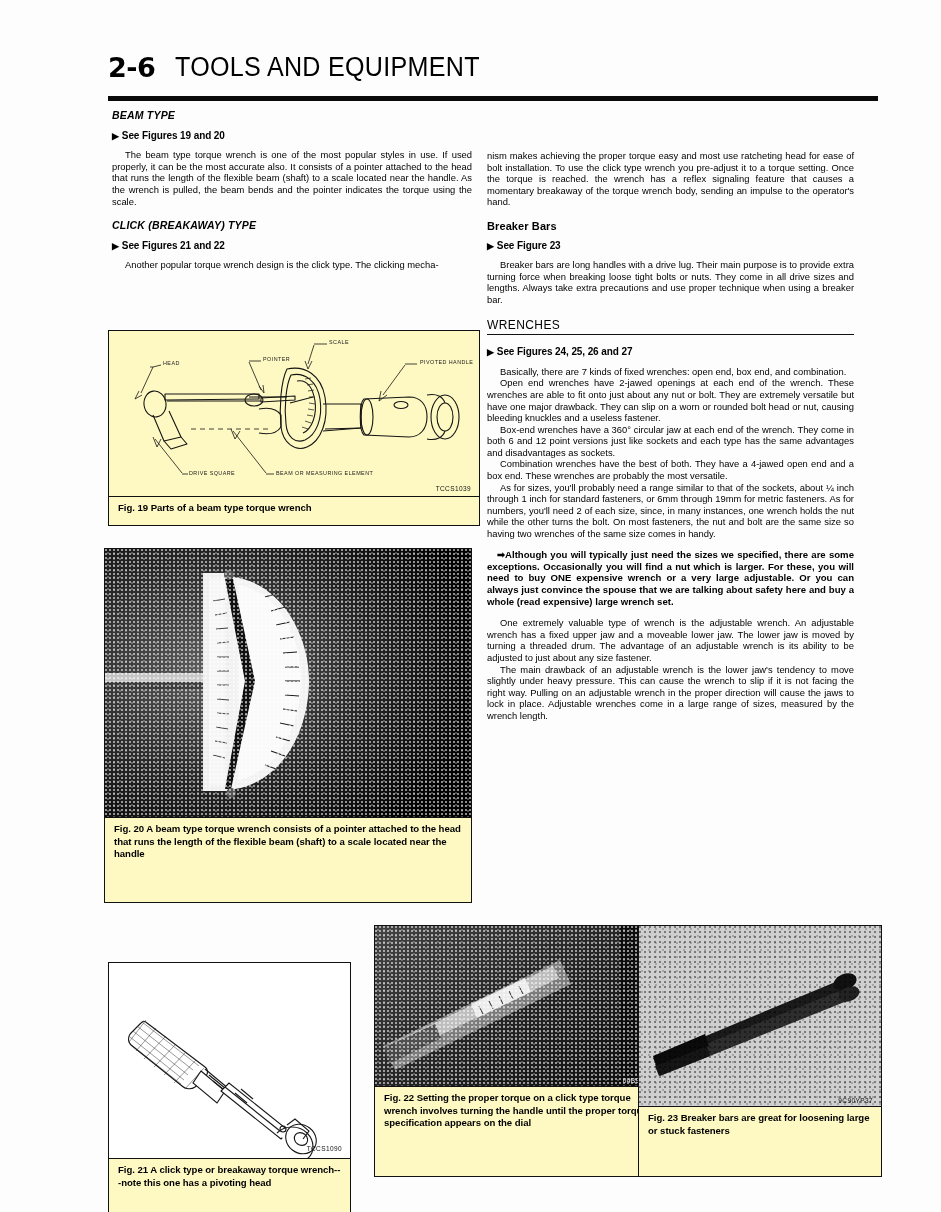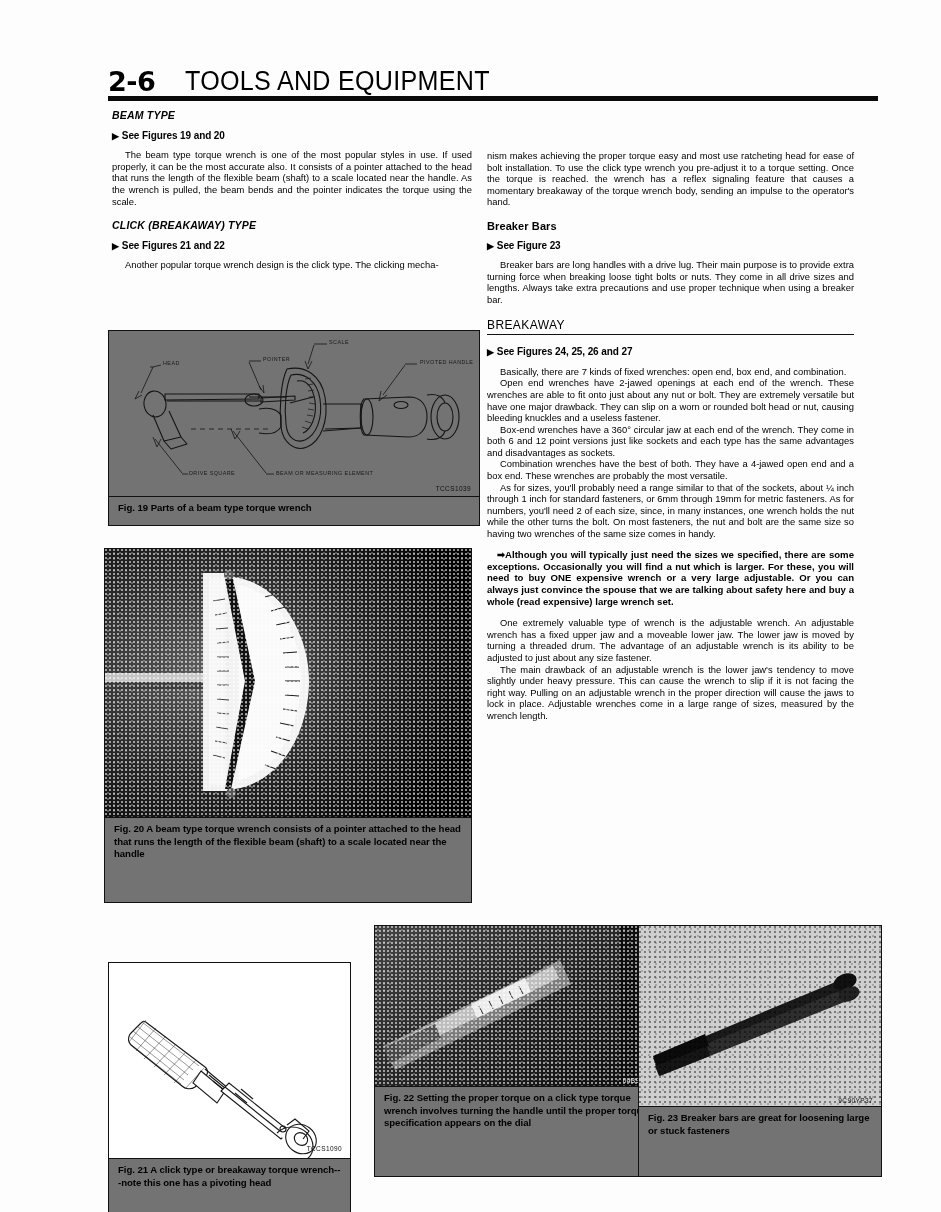--- a/index.html
+++ b/index.html
@@ -19,26 +19,26 @@
   .page {
     position: absolute;
     inset: 0;
     background: #fdfdfd;
   }
 
   
   .header {
     position: absolute;
     left: 108px;
-    top: 45px;
+    top: 31px;
     width: 770px;
     height: 50px;
     display: flex;
     align-items: flex-end;
-    gap: 30px;
+    gap: 20px;
   }
   .page-num {
     font-size: 27px;
     font-weight: bold;
     letter-spacing: -0.5px;
     line-height: 1;
     font-family: "DejaVu Sans", sans-serif;
   }
   .page-title {
     font-size: 27px;
@@ -120,21 +120,21 @@
     text-align: justify;
     text-indent: 10px;
   }
   .arrow { font-weight: bold; }
   .gap { height: 9px; }
 
   
   .figbox {
     position: absolute;
     border: 1.6px solid #111;
-    background: #737373;
+    background: #fef9c3;
     box-sizing: border-box;
   }
   .caption {
     font-size: 9.6px;
     font-weight: bold;
     line-height: 12.6px;
     padding: 5px 7px 5px 9px;
     text-align: left;
     letter-spacing: -0.05px;
   }
@@ -234,21 +234,21 @@
     <p class="body noind">nism makes achieving the proper torque easy and most use ratcheting head for ease of bolt installation. To use the click type wrench you pre-adjust it to a torque setting. Once the torque is reached. the wrench has a reflex signaling feature that causes a momentary breakaway of the torque wrench body, sending an impulse to the operator's hand.</p>
 
     <div class="sec-head-plain">Breaker Bars</div>
 
     <div class="see-line">
       <span class="tri">▶</span><span>See Figure 23</span>
     </div>
 
     <p class="body">Breaker bars are long handles with a drive lug. Their main purpose is to provide extra turning force when breaking loose tight bolts or nuts. They come in all drive sizes and lengths. Always take extra precautions and use proper technique when using a breaker bar.</p>
 
-    <div class="sec-head-caps">BREAKAWAY</div>
+    <div class="sec-head-caps">WRENCHES</div>
 
     <div style="height:11px"></div>
 
     <div class="see-line">
       <span class="tri">▶</span><span>See Figures 24, 25, 26 and 27</span>
     </div>
 
     <p class="body">Basically, there are 7 kinds of fixed wrenches: open end, box end, and combination.</p>
     <p class="body">Open end wrenches have 2-jawed openings at each end of the wrench. These wrenches are able to fit onto just about any nut or bolt. They are extremely versatile but have one major drawback. They can slip on a worn or rounded bolt head or nut, causing bleeding knuckles and a useless fastener.</p>
     <p class="body">Box-end wrenches have a 360° circular jaw at each end of the wrench. They come in both 6 and 12 point versions just like sockets and each type has the same advantages and disadvantages as sockets.</p>

